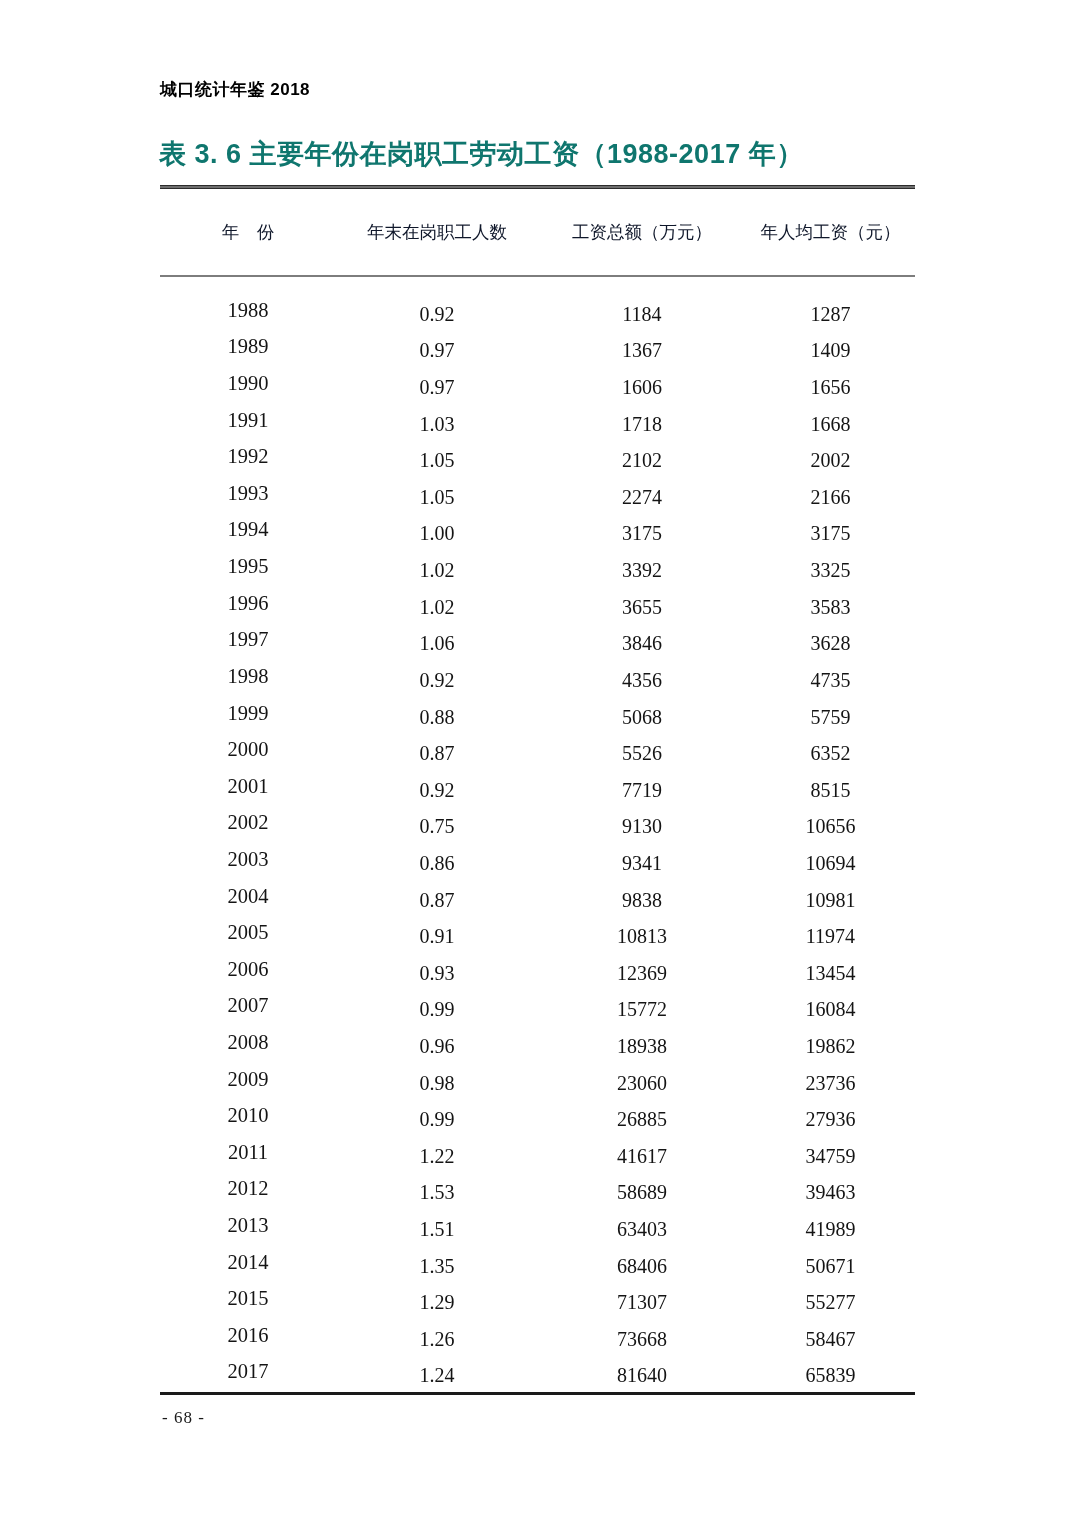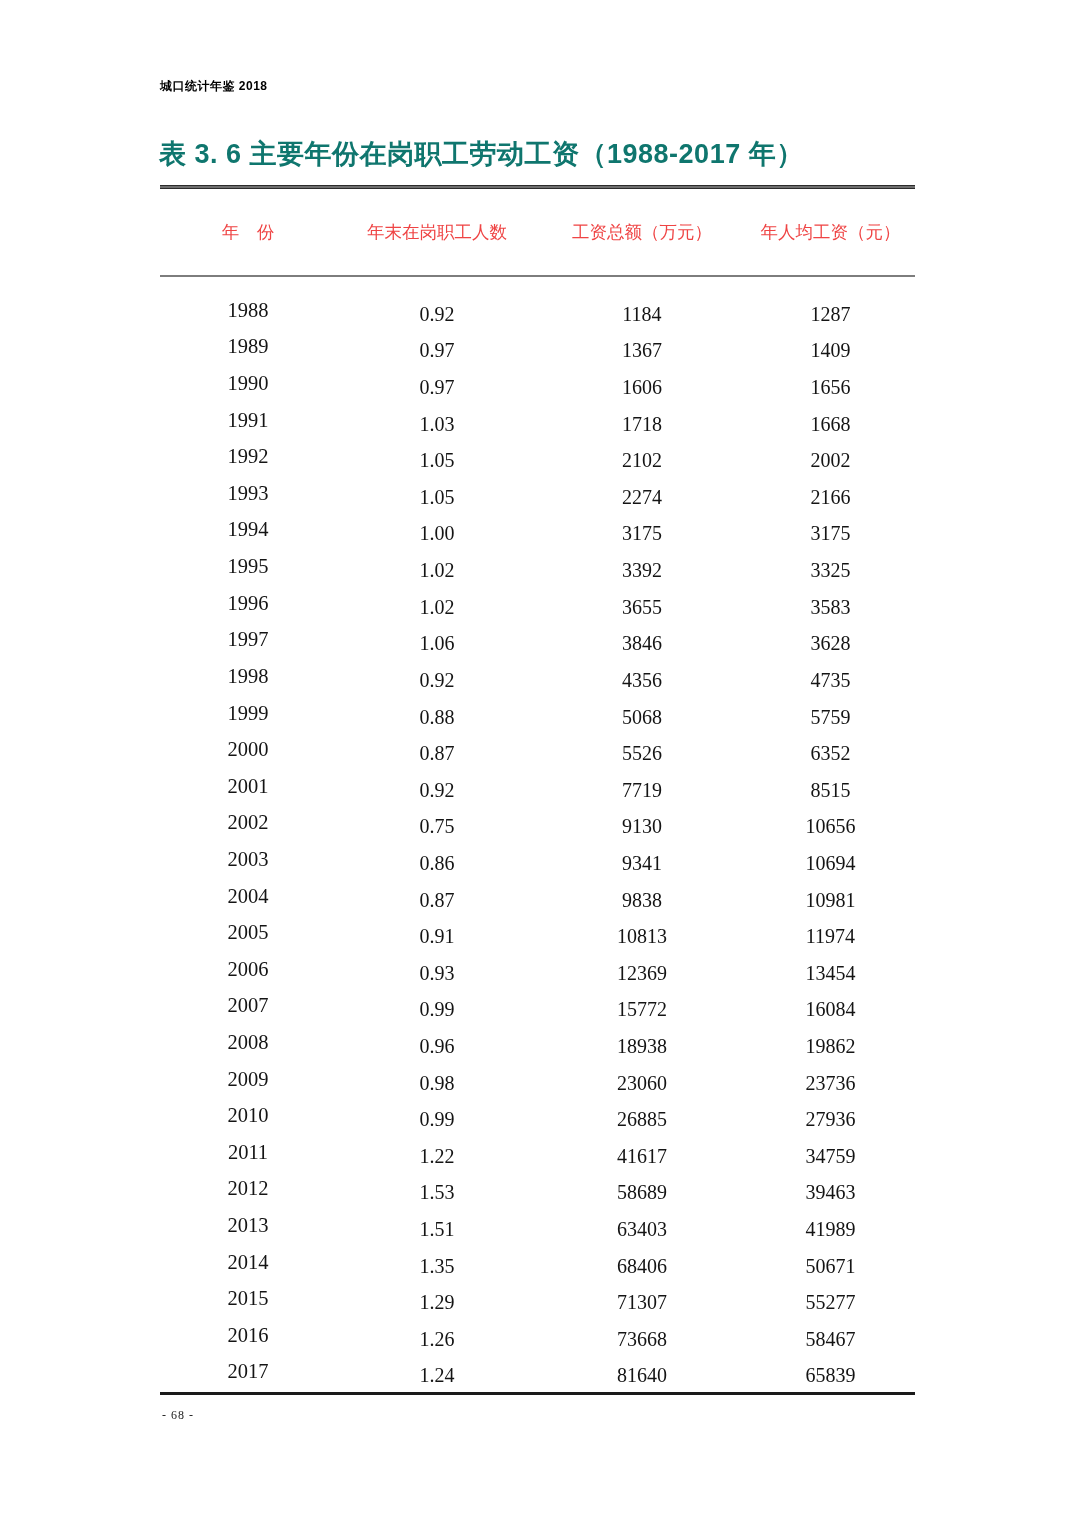--- a/index.html
+++ b/index.html
@@ -11,21 +11,21 @@
     font-family: "Liberation Serif", "DejaVu Serif", serif;
     color: #1a1a1a;
     overflow: hidden;
   }
   .book-header {
     position: absolute;
     left: 160px;
     top: 78px;
     font-family: "Liberation Sans", "DejaVu Sans", sans-serif;
     font-weight: bold;
-    font-size: 12px;
+    font-size: 17px;
     color: #000000;
     letter-spacing: 0.5px;
   }
   .table-title {
     position: absolute;
     left: 159px;
     top: 136px;
     font-family: "Liberation Sans", "DejaVu Sans", sans-serif;
     font-weight: bold;
     font-size: 27px;
@@ -44,21 +44,21 @@
     height: 4px;
     background: linear-gradient(#0a0a0a 0%, #909090 50%, #0a0a0a 100%);
   }
   .thead {
     display: grid;
     grid-template-columns: 176px 202px 208px 169px;
     height: 86px;
     align-items: center;
     text-align: center;
     font-size: 17.5px;
-    color: #ef4444;
+    color: #0f172a;
   }
   .th { line-height: 1.3; }
   .th.col2 { display: flex; flex-direction: column; line-height: 1.85; }
   .rule-mid {
     height: 2px;
     background: #7d7d7d;
   }
   .tbody { padding-top: 15px; }
   .tr {
     display: grid;
@@ -72,21 +72,21 @@
   .td.c2, .td.c3, .td.c4 { transform: translateY(4px); font-size: 20px; }
   .rule-bottom {
     height: 3px;
     background: #1a1a1a;
     margin-top: 2px;
   }
   .page-footer {
     position: absolute;
     left: 162px;
     top: 1408px;
-    font-size: 12px;
+    font-size: 17px;
     color: #1a1a1a;
     letter-spacing: 1px;
   }
 </style>
 </head>
 <body>
 
 <div class="page">
 
   <div class="book-header">城口统计年鉴 2018</div>

